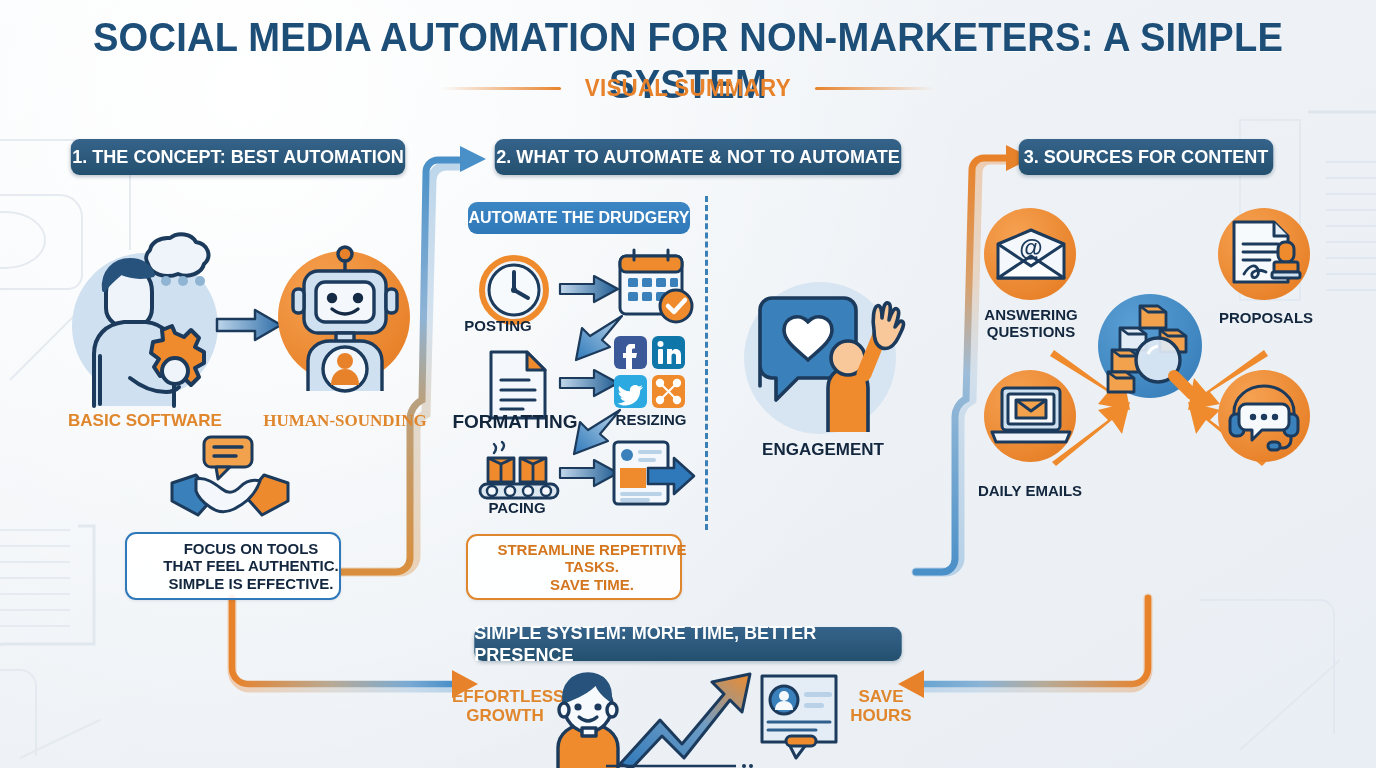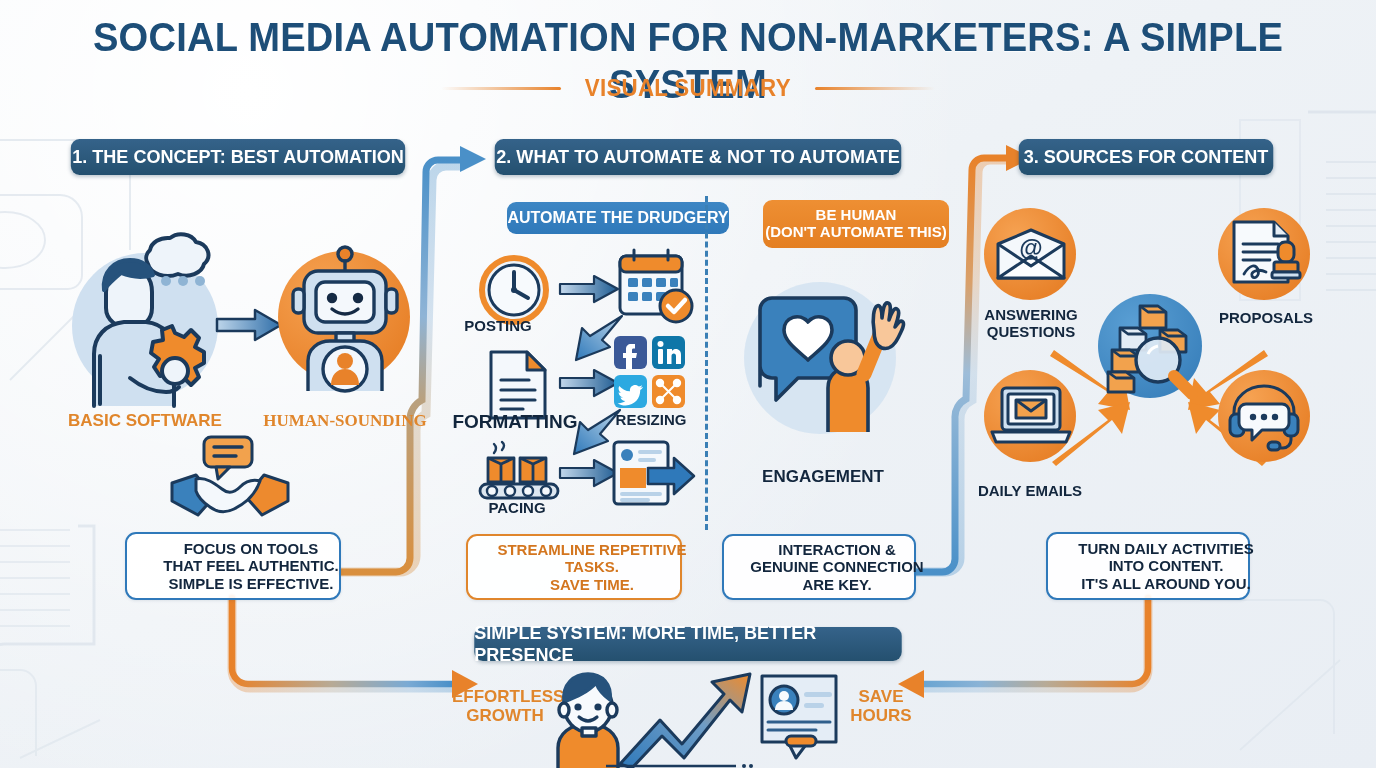--- a/index.html
+++ b/index.html
@@ -52,21 +52,20 @@
     box-shadow: 0 2px 4px rgba(20,50,80,.25);
     transform: scaleX(.95);
   }
 
   
   .pill {
     position: absolute; border-radius: 9px; color: #fff;
     display: flex; flex-direction: column; align-items: center; justify-content: center;
     font-weight: bold; text-transform: uppercase; text-align: center;
     line-height: 1.12;
-    margin-left: 39px;
   }
   .pill.blue  { background: linear-gradient(180deg,#3d86c4 0%,#2f79ba 100%); }
   .pill.orange{ background: linear-gradient(180deg,#ee8f33 0%,#e47f22 100%); }
 
   
   .callout {
     position: absolute; background: rgba(255,255,255,.92);
     border: 2.5px solid #2f79ba; border-radius: 11px;
     display: flex; flex-direction: column; align-items: center; justify-content: center;
     text-align: center; color: #12263d;
@@ -278,24 +277,20 @@
     <span class="ln">Simple is Effective.</span>
   </div>
 
   <div class="sec-head" style="left:484px; top:139px; width:428px; height:36px; font-size:19px;">
     <span>2. What to Automate &amp; Not to Automate</span>
   </div>
 
   <div class="pill blue" style="left:468px; top:202px; width:222px; height:32px; font-size:16px;">
     <span>Automate the Drudgery</span>
   </div>
-  <div class="pill orange" style="left:724px; top:200px; width:186px; height:48px; font-size:15px;">
-    <span>Be Human</span>
-    <span>(Don't Automate This)</span>
-  </div>
 
   <div class="dash-div" style="left:705px; top:196px; height:334px;"></div>
 
   <svg style="position:absolute; left:478px; top:254px;" width="72" height="72" viewBox="0 0 72 72">
     <circle cx="36" cy="36" r="32" fill="#eef4fa" stroke="#ef8b2c" stroke-width="6"></circle>
     <circle cx="36" cy="36" r="25" fill="#f7fafd" stroke="#1b3a5c" stroke-width="3"></circle>
     <path d="M36 36 V18 M36 36 L50 44" stroke="#1b3a5c" stroke-width="4" stroke-linecap="round" fill="none"></path>
     <circle cx="36" cy="36" r="3" fill="#1b3a5c"></circle>
   </svg>
   <svg style="position:absolute; left:558px; top:274px;" width="62" height="30" viewBox="0 0 62 30">
@@ -422,31 +417,26 @@
   <svg style="position:absolute; left:742px; top:282px;" width="162" height="160" viewBox="0 0 162 160">
     <g stroke="#1b3a5c" stroke-width="3.6" stroke-linejoin="round">
       <path d="M18 104 V28 a12 12 0 0 1 12 -12 h72 a12 12 0 0 1 12 12 v56 a12 12 0 0 1 -12 12 H56 L34 118 V96 H30 a12 12 0 0 1 -12 -12 z" fill="#3a81bc"></path>
       <path d="M66 40 c-8 -10 -24 -5 -24 8 c0 12 16 22 24 30 c8 -8 24 -18 24 -30 c0 -13 -16 -18 -24 -8 z" fill="#fff"></path>
       <path d="M86 150 v-44 c0 -12 8 -20 20 -20 c12 0 20 8 20 20 v44" fill="#ef8b2c"></path>
       <circle cx="106" cy="76" r="17" fill="#f8c79a"></circle>
       <path d="M122 92 L140 48" stroke-width="15" stroke="#ef8b2c" stroke-linecap="round" fill="none"></path>
       <path d="M132 48 c-2 -12 0 -22 3 -24 c4 -2 5 6 5 12 c1 -8 2 -16 6 -15 c4 1 2 10 1 17 c2 -6 5 -13 8 -11 c4 2 0 12 -2 18 c3 -4 6 -8 8 -5 c2 3 -2 10 -5 16 c-4 8 -10 12 -16 10 c-6 -2 -8 -10 -8 -18 z" fill="#f8c79a"></path>
     </g>
   </svg>
-  <div class="cap" style="left:742px; top:468px; width:162px; font-size:17px;">Engagement</div>
+  <div class="cap" style="left:742px; top:441px; width:162px; font-size:17px;">Engagement</div>
 
   <div class="callout orange" style="left:466px; top:534px; width:216px; height:66px; font-size:15px;">
     <span class="ln">Streamline Repetitive</span>
     <span class="ln">Tasks.</span>
     <span class="ln">Save Time.</span>
-  </div>
-  <div class="callout" style="left:722px; top:534px; width:194px; height:66px; font-size:15px;">
-    <span class="ln">Interaction &amp;</span>
-    <span class="ln">Genuine Connection</span>
-    <span class="ln">Are Key.</span>
   </div>
 
   <div class="sec-head" style="left:1012px; top:139px; width:268px; height:36px; font-size:19px;">
     <span>3. Sources for Content</span>
   </div>
 
   <svg style="position:absolute; left:980px; top:270px;" width="360" height="230" viewBox="0 0 360 230">
     <g fill="#ef8b2c">
       <path d="M74 80 L132 122 L144 108 L150 140 L118 134 L128 122 L70 86 Z"></path>
       <path d="M284 80 L226 122 L214 108 L208 140 L240 134 L230 122 L288 86 Z"></path>
@@ -539,25 +529,20 @@
         <path d="M10 80 h18 l8 6 v14 h-26 z"></path>
           <path d="M10 80 l8 6 h18" fill="none"></path>
       </g>
       <circle cx="60" cy="68" r="22" fill="#dfeaf5" fill-opacity=".92" stroke="#1b3a5c" stroke-width="3.4"></circle>
       <path d="M50 62 a14 14 0 0 1 10 -8" fill="none" stroke="#fff" stroke-width="3"></path>
       <path d="M76 84 L94 102" stroke="#ef8b2c" stroke-width="12" stroke-linecap="round"></path>
       <path d="M76 84 L94 102" stroke="#1b3a5c" stroke-width="3" stroke-linecap="round" fill="none" opacity=".0"></path>
     </g>
   </svg>
 
-  <div class="callout" style="left:1046px; top:532px; width:204px; height:68px; font-size:15px;">
-    <span class="ln">Turn Daily Activities</span>
-    <span class="ln">Into Content.</span>
-    <span class="ln">It's All Around You.</span>
-  </div>
 
   <div class="sec-head" style="left:463px; top:627px; width:450px; height:34px; font-size:19px;">
     <span>Simple System: More Time, Better Presence</span>
   </div>
 
   <div class="cap orange wrap" style="left:452px; top:688px; width:106px; font-size:17px;">
     <span>Effortless</span><br>
     <span>Growth</span>
   </div>
   <div class="cap orange wrap" style="left:842px; top:688px; width:78px; font-size:17px;">

